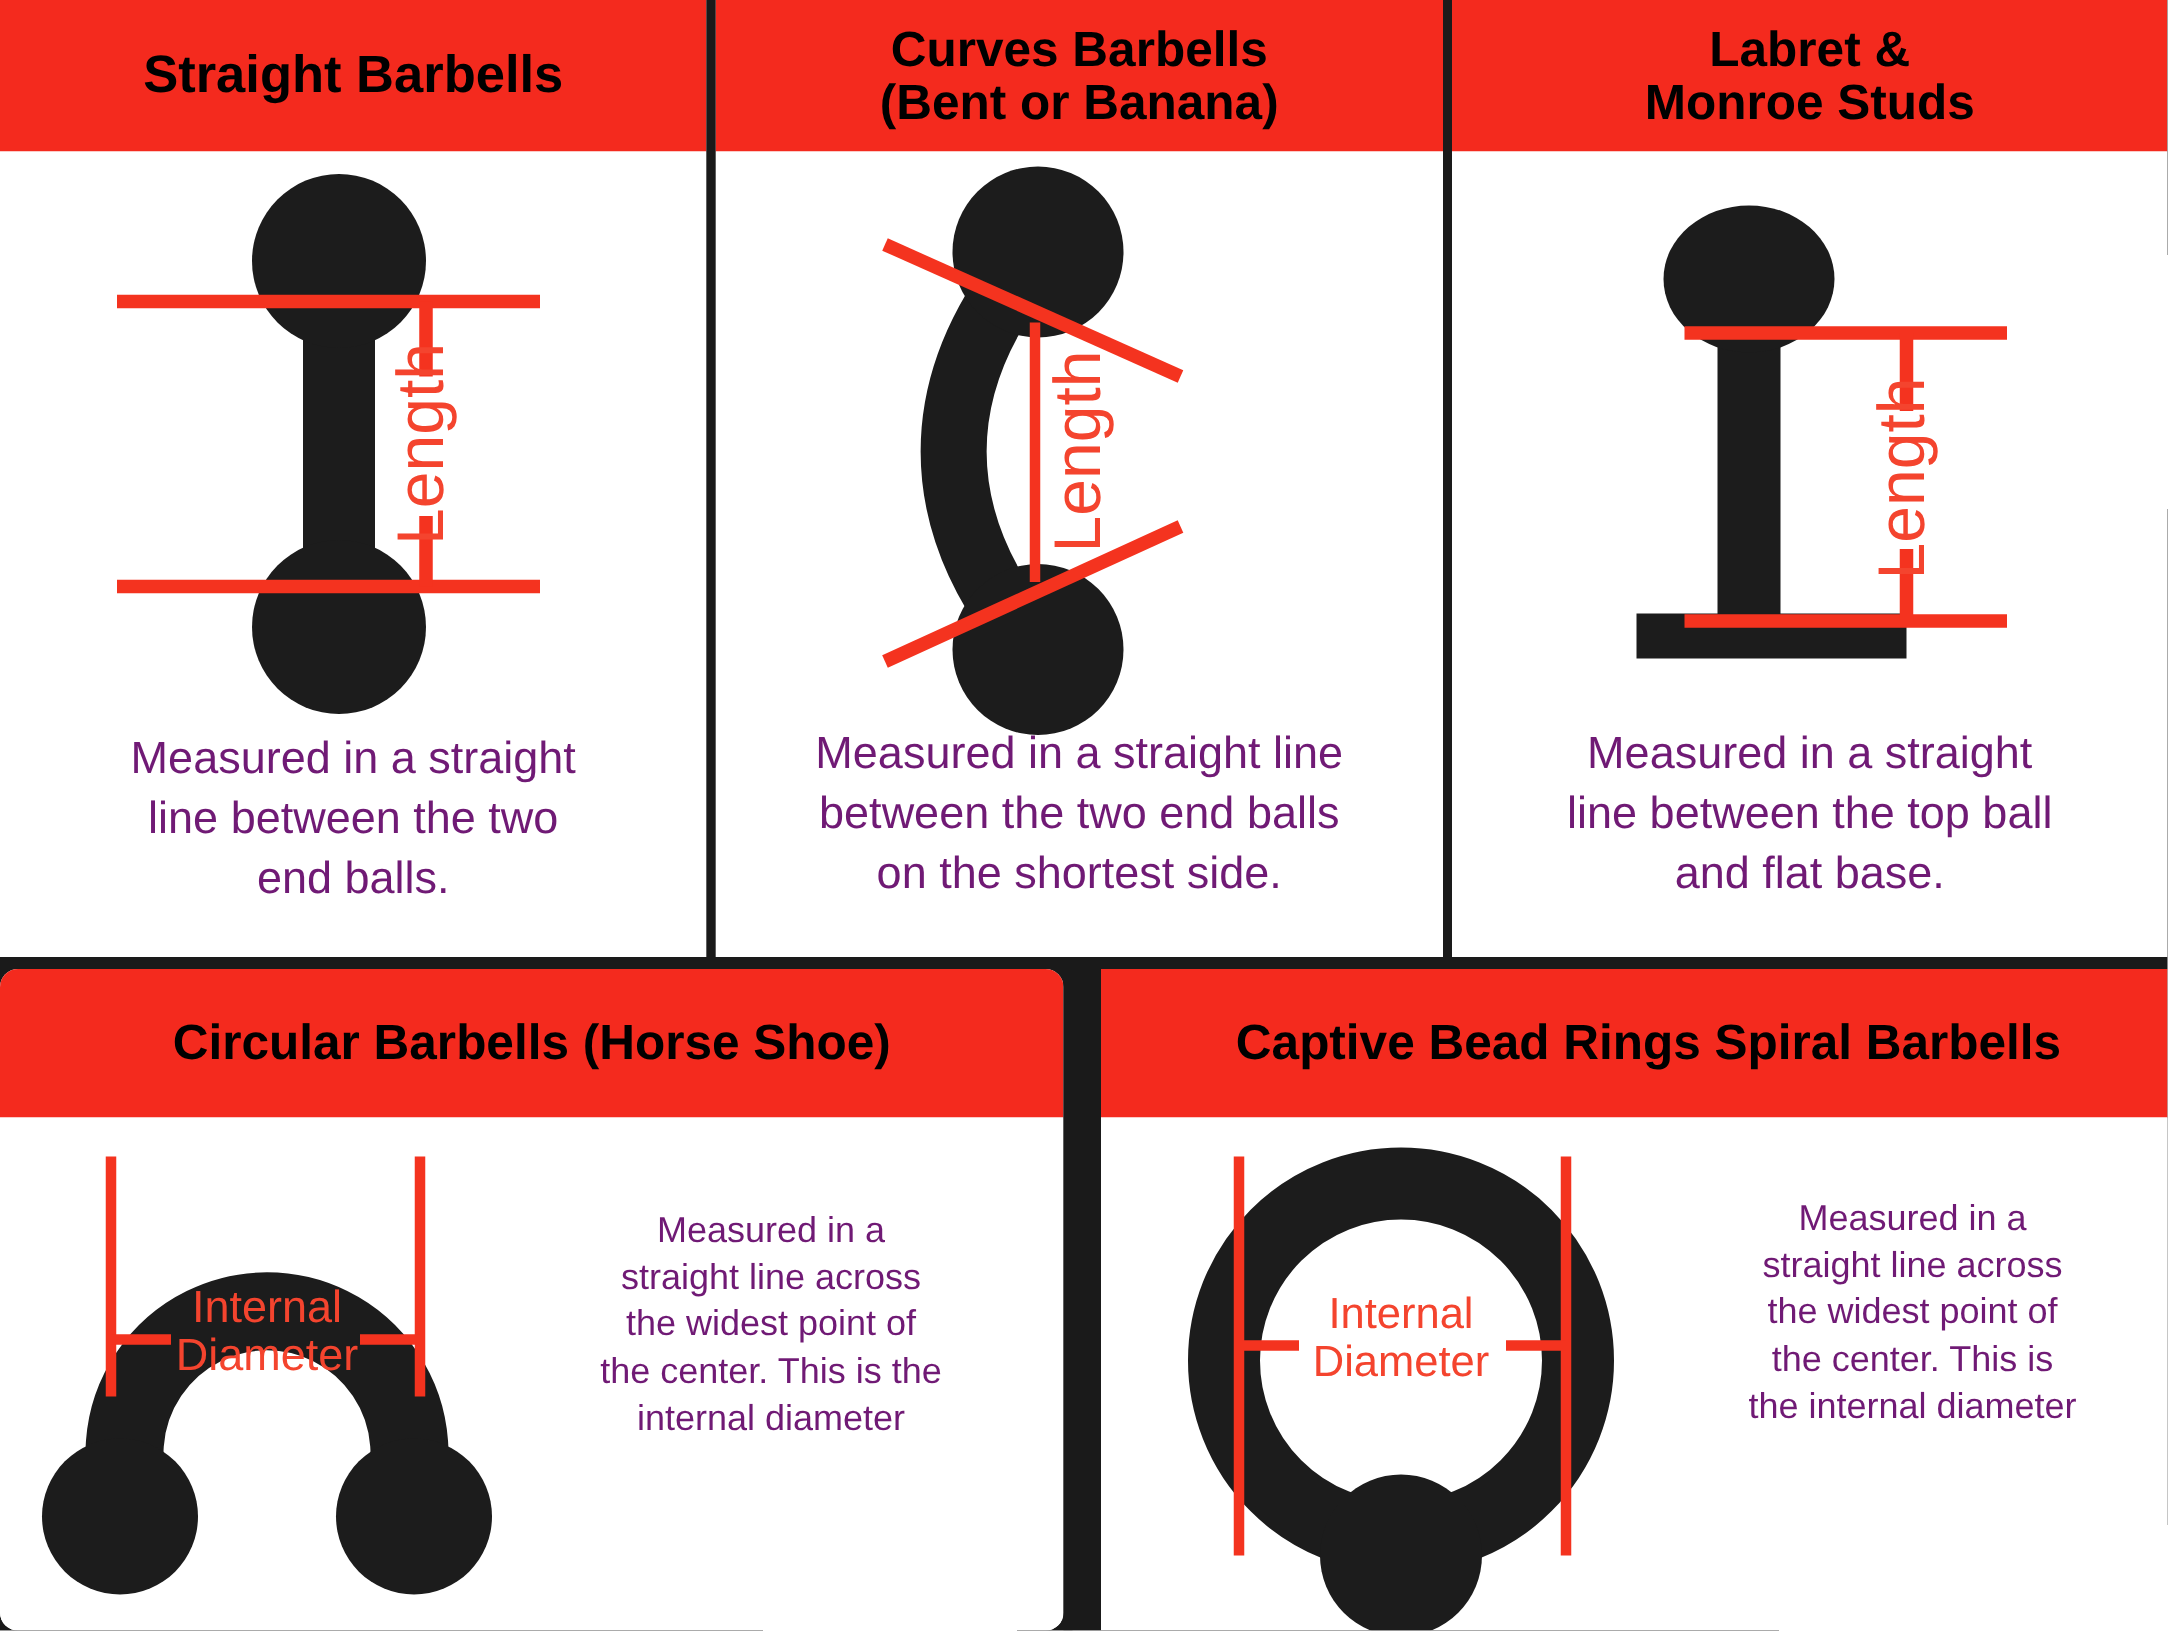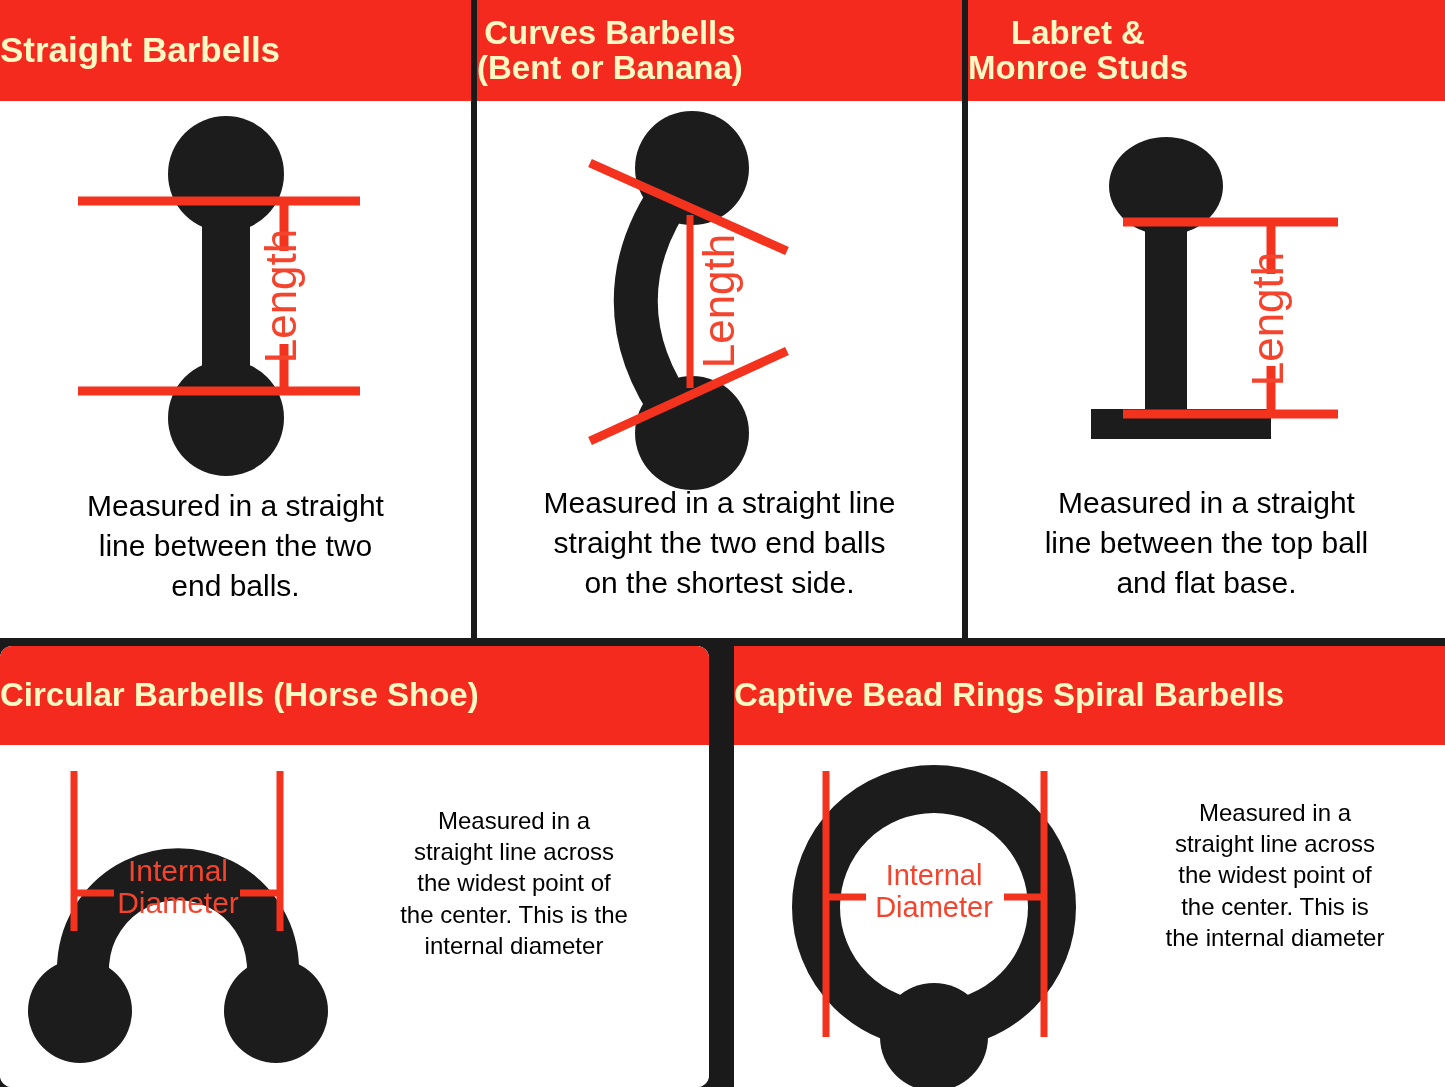--- a/index.html
+++ b/index.html
@@ -20,25 +20,26 @@
 
   
   .panel {
     position: absolute;
     background: #ffffff;
     box-sizing: border-box;
     overflow: hidden;
   }
   .panel-header {
     background: #F42A1E;
-    color: #fef9c3;
+    color: #000000;
     font-weight: bold;
     text-align: center;
     display: flex;
     align-items: center;
+    justify-content: center;
     line-height: 1.05;
     box-sizing: border-box;
     width: 100%;
   }
   .panel-header span { display: block; }
 
   .panel-body {
     position: relative;
     width: 100%;
     background: #ffffff;
@@ -56,21 +57,21 @@
   .h-two  { height: 101px; font-size: 33px; }
   .h-wide { height: 99px;  font-size: 33px; }
 
   .body-top    { height: 537px; }
   .body-bottom { height: 342px; }
 
   
   .caption {
     position: absolute;
     text-align: center;
-    color: #000000;
+    color: #701a75;
     font-size: 30px;
     line-height: 1.33;
     font-family: "Liberation Sans", sans-serif;
   }
   .cap-top {
     left: 0; right: 0;
     top: 385px;
   }
   .cap-p2 { top: 382px; }
   .cap-p3 { top: 382px; }
@@ -161,21 +162,21 @@
           <line class="redline" x1="8" y1="330" x2="205" y2="240" stroke-width="9"></line>
 
           <line class="redline" x1="108" y1="104" x2="108" y2="277" stroke-width="7"></line>
 
           <text class="redtext" x="140" y="190" font-size="44" text-anchor="middle" dominant-baseline="middle" transform="rotate(-90 140 190)">Length</text>
         </svg>
       </div>
 
       <div class="caption cap-top cap-p2">
         <div>Measured in a straight line</div>
-        <div>straight the two end balls</div>
+        <div>between the two end balls</div>
         <div>on the shortest side.</div>
       </div>
     </div>
   </div>
 
   <div class="panel p3">
     <div class="panel-header h-two">
       <div>
         <span>Labret &amp;</span>
         <span>Monroe Studs</span>

